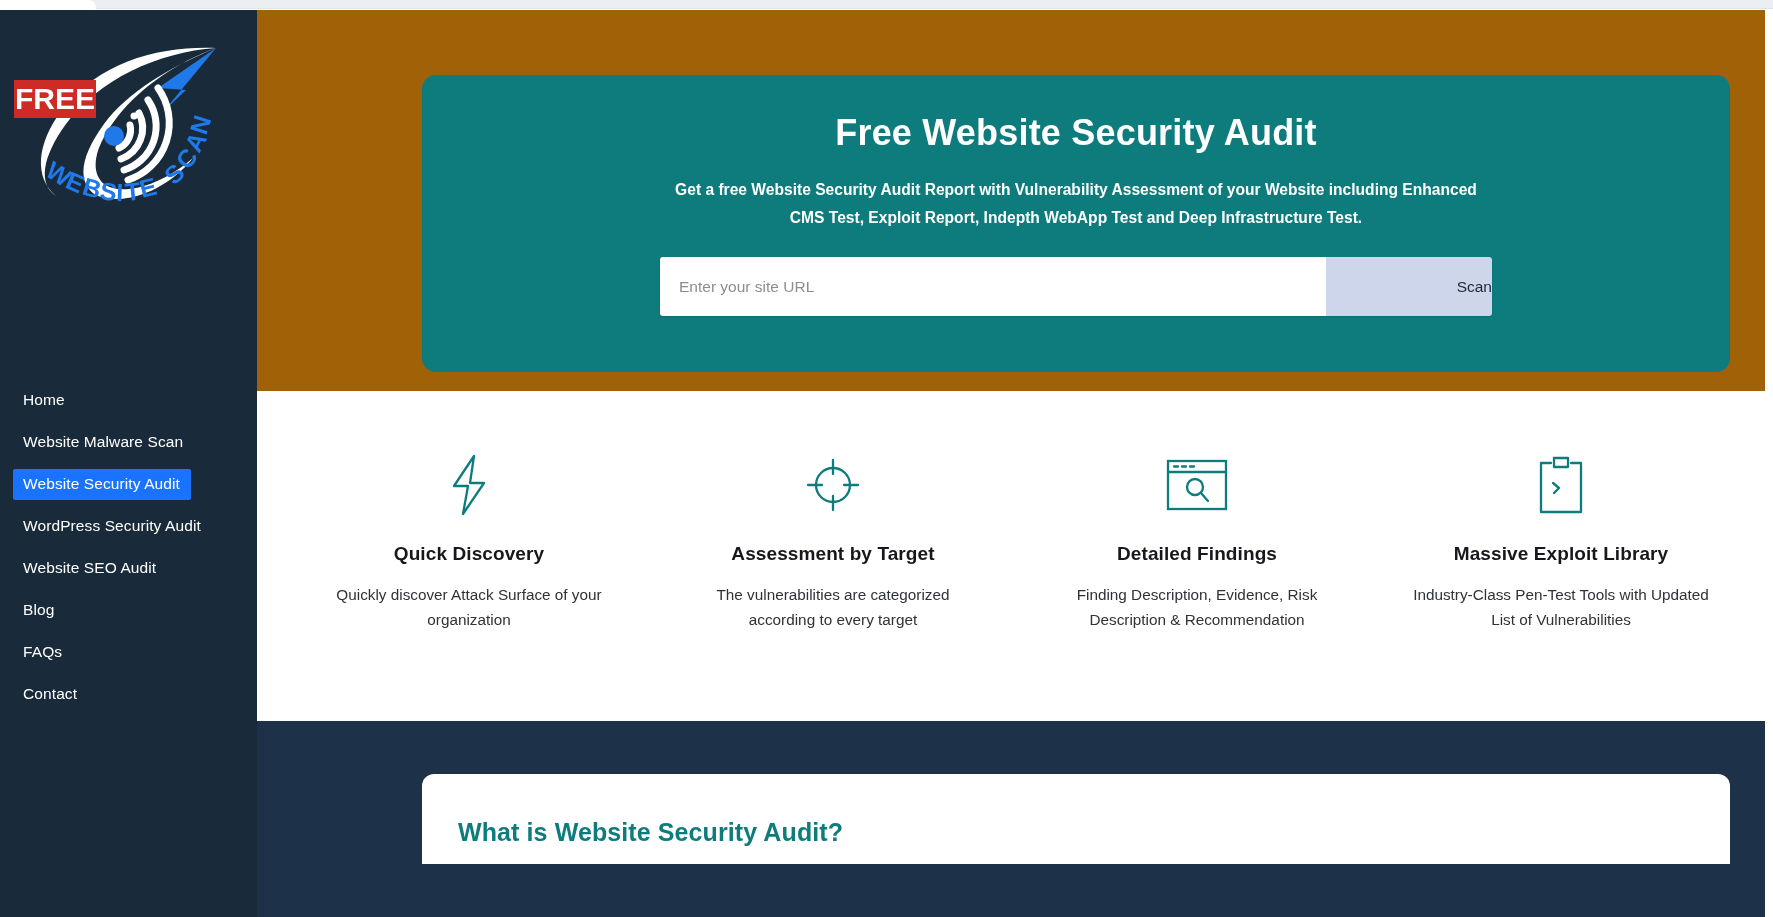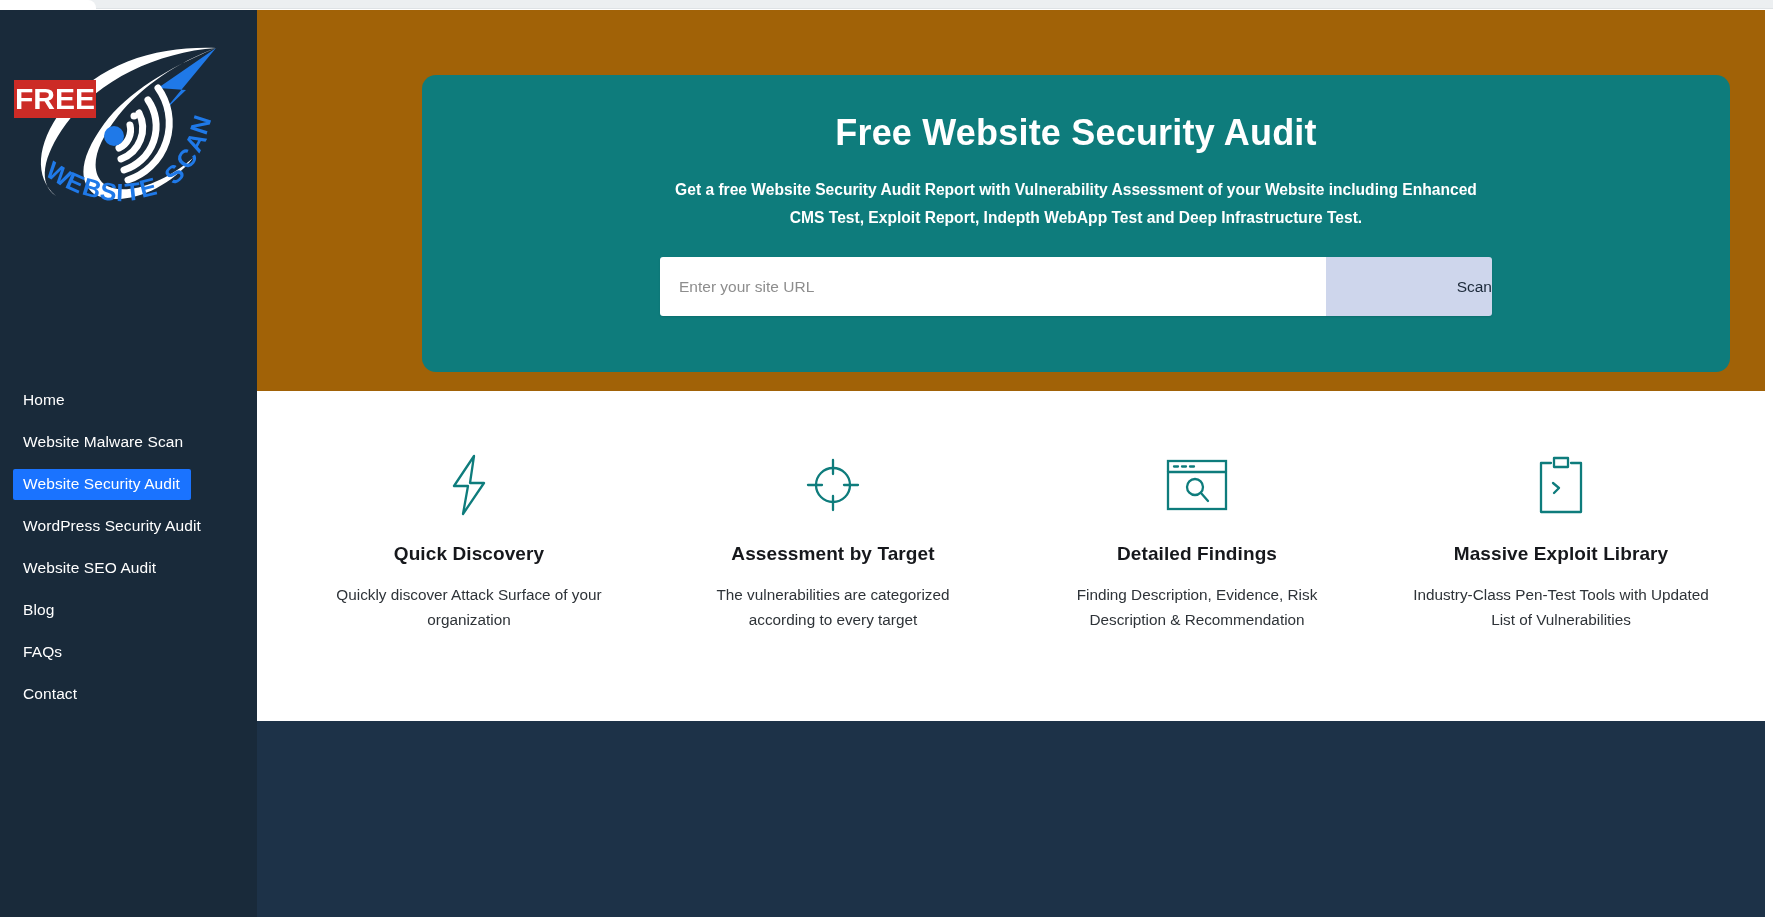--- a/index.html
+++ b/index.html
@@ -358,17 +358,22 @@
               <path d="M15 28 L21 33 L16 38"></path>
             </svg>
           </div>
           <div class="feature-title">Massive Exploit Library</div>
           <div class="feature-desc">Industry-Class Pen-Test Tools with Updated List of Vulnerabilities</div>
         </div>
 
       </div>
     </section>
 
+    <section id="bottom-band">
+      <div id="bottom-card">
+        <h2 id="bottom-heading">What is Website Security Audit?</h2>
+      </div>
+    </section>
 
   </main>
 
   <div id="right-edge"></div>
 </div>
 
 </body></html>

